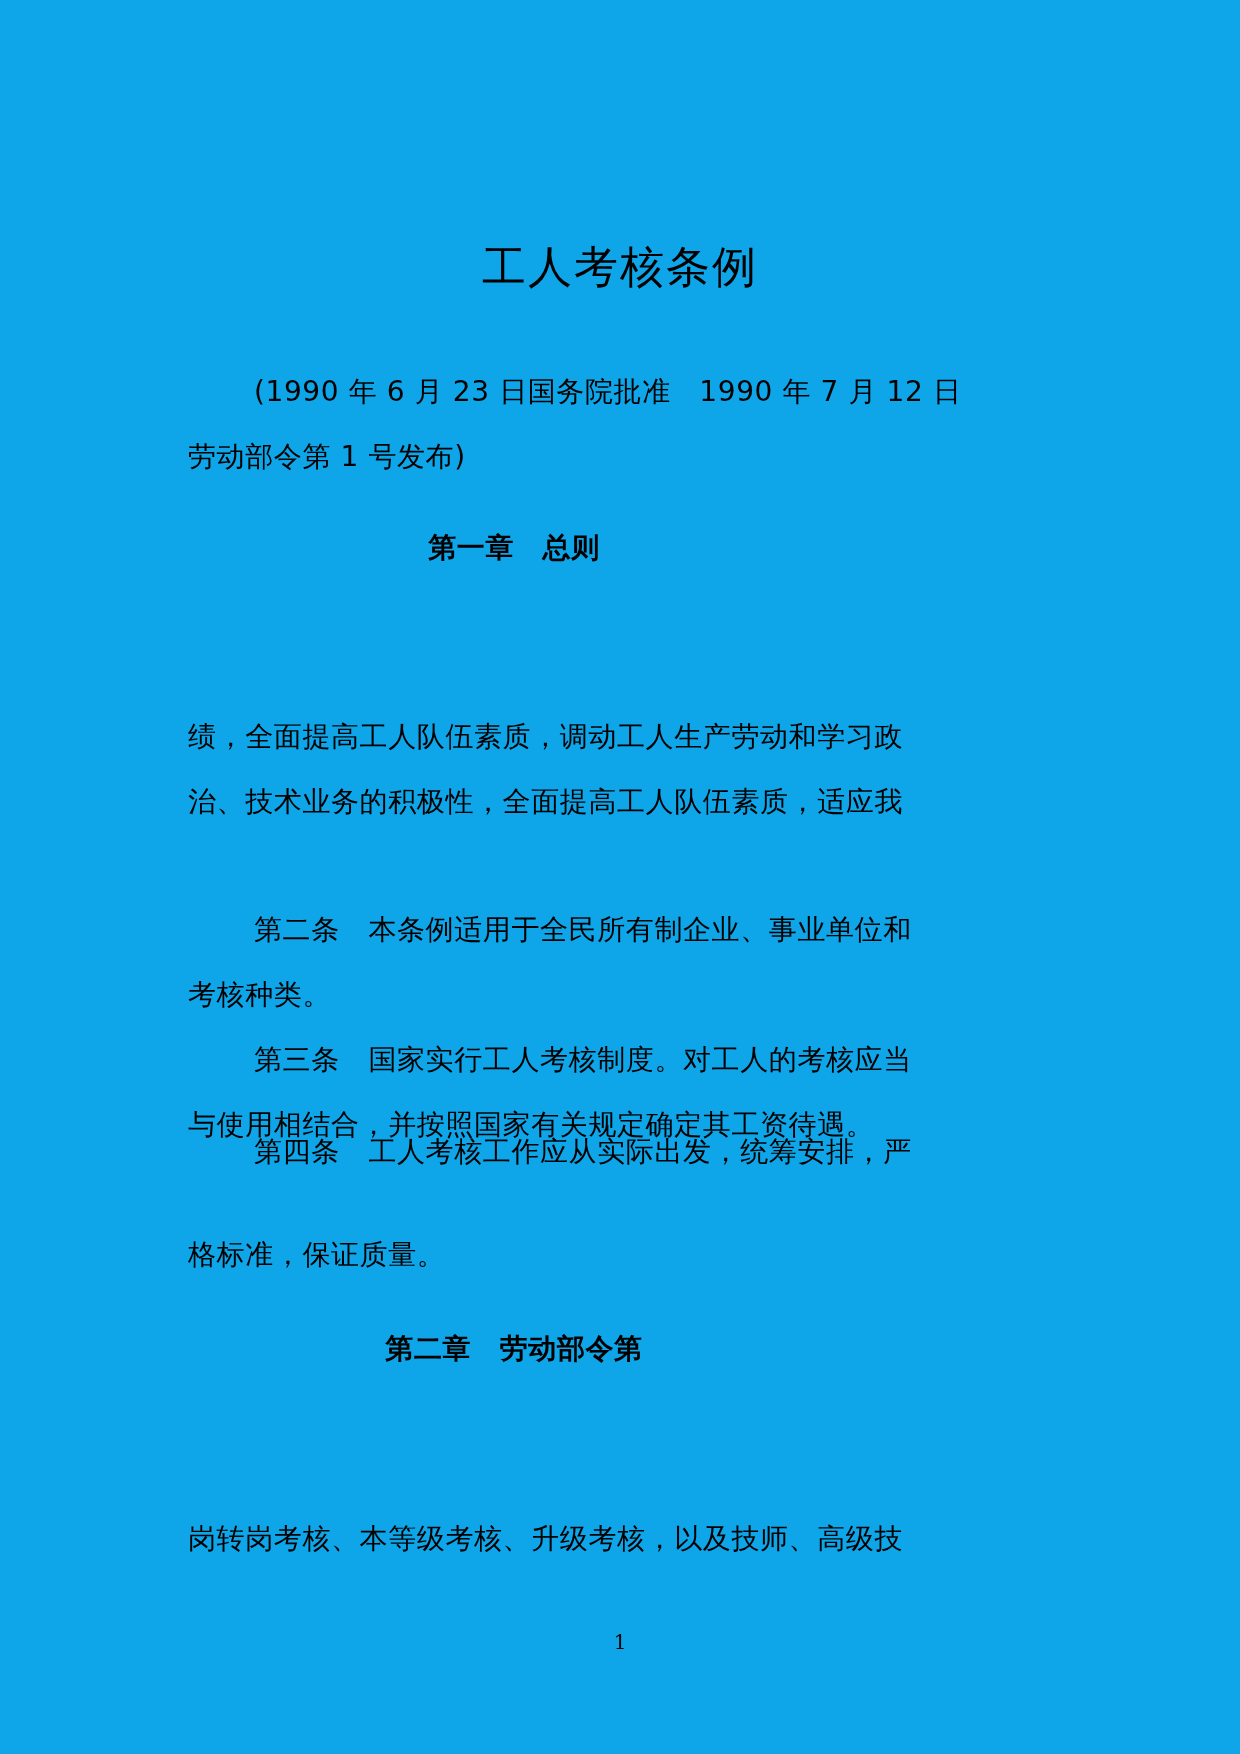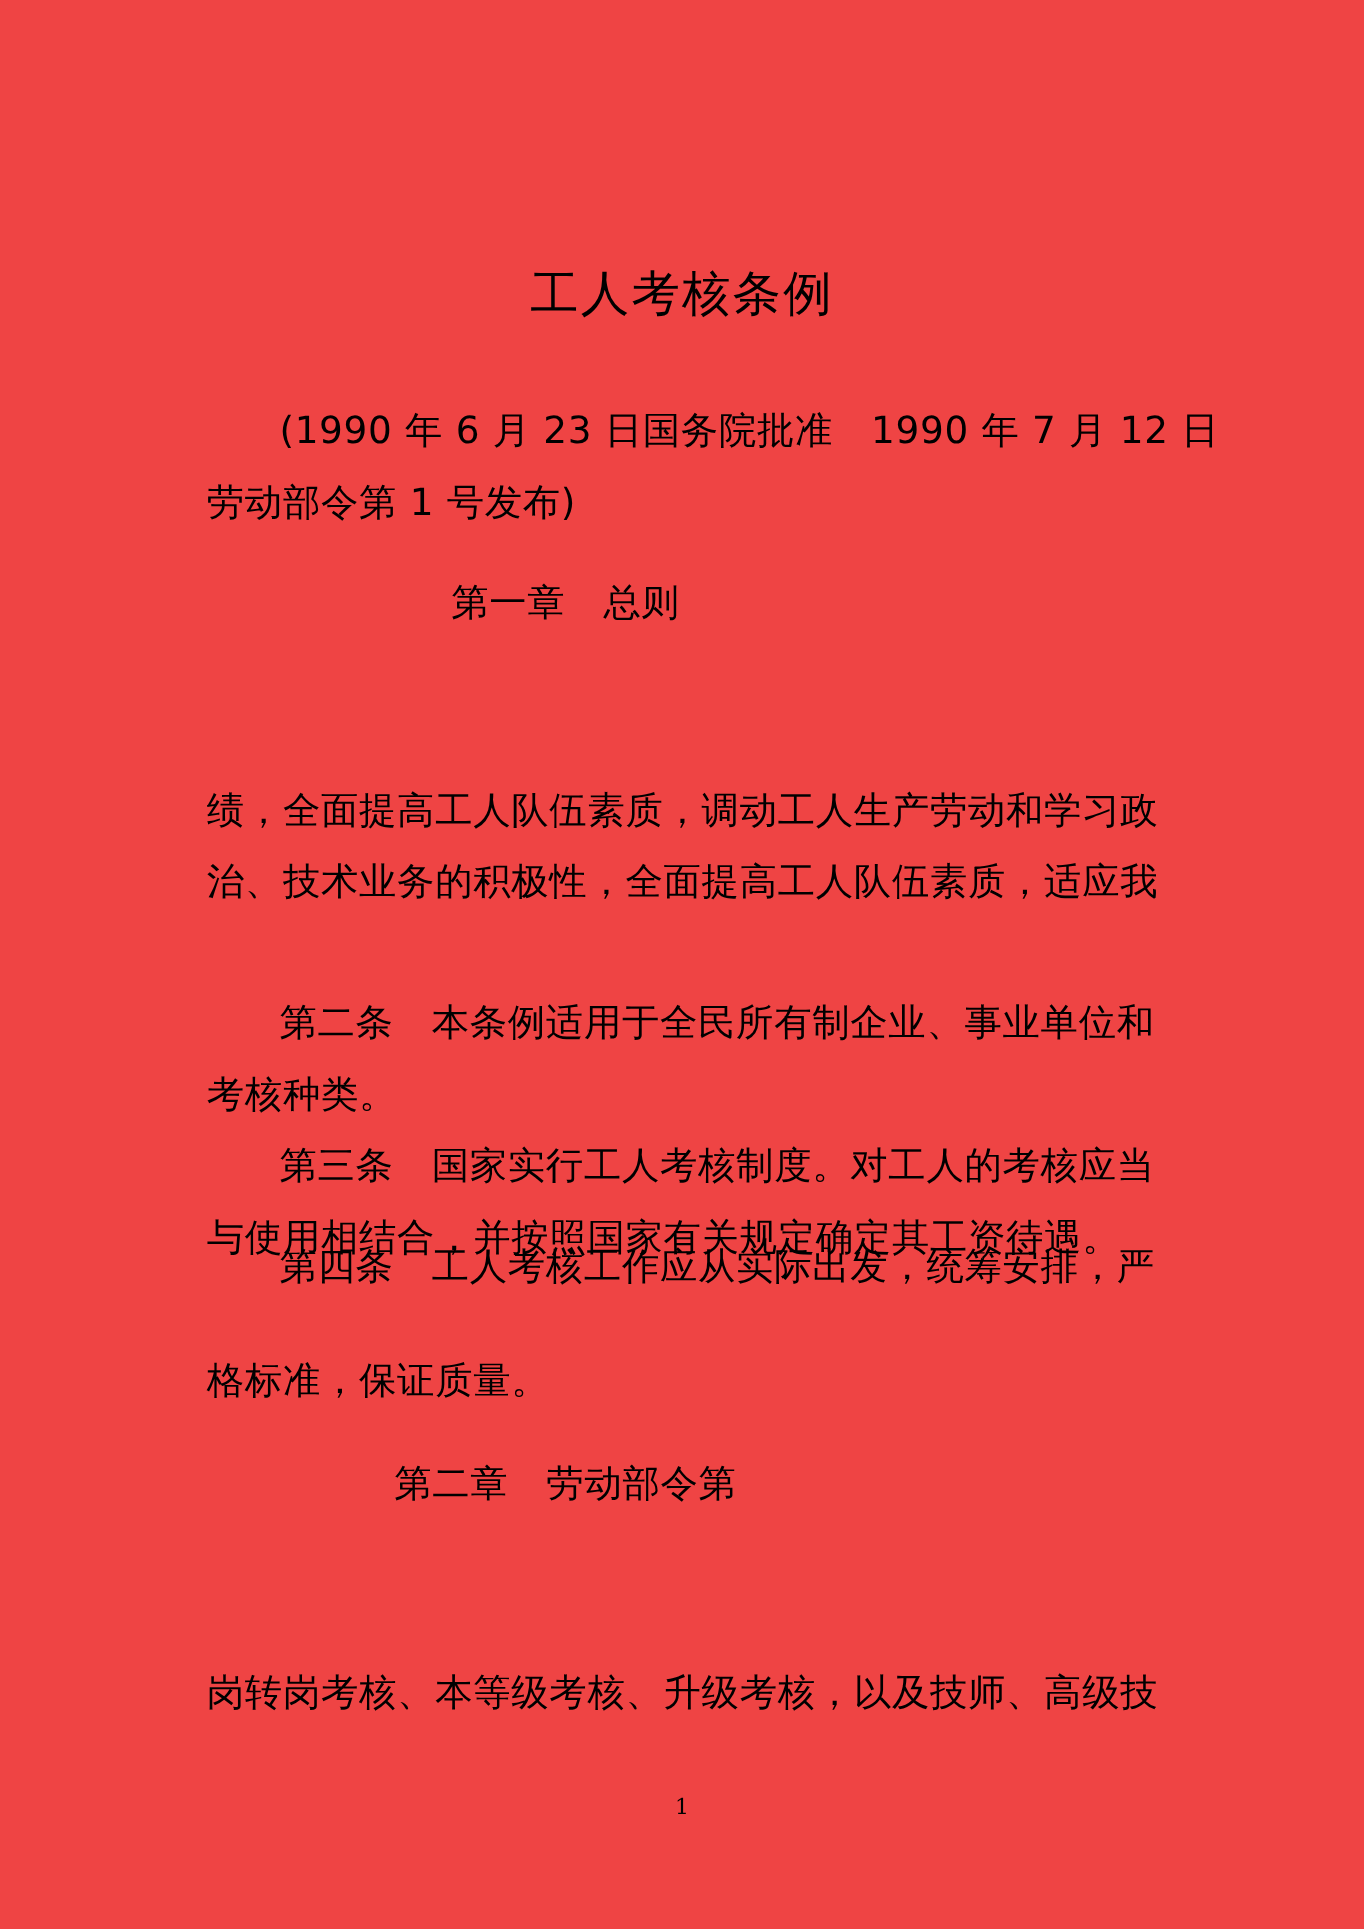--- a/index.html
+++ b/index.html
@@ -1,24 +1,24 @@
 <!DOCTYPE html>
 <html><head>
 <meta charset="utf-8">
 <style>
   html, body { margin: 0; padding: 0; background: #ffffff; }
   body { width: 1240px; height: 1754px; position: relative; overflow: hidden;
          font-family: "DejaVu Sans", "Liberation Sans", sans-serif; color: #000; }
-  .page { position: absolute; left: 0; top: 0; width: 1240px; height: 1754px; background: #ef4444; }
+  .page { position: absolute; left: 0; top: 0; width: 1240px; height: 1754px; background: #0ea5e9; }
   .title { position: absolute; top: 238px; left: 0; width: 1240px; text-align: center;
            font-family: "DejaVu Serif", "Liberation Serif", serif; font-size: 44px; letter-spacing: 2px; }
-  .line { position: absolute; left: 188px; width: 880px; font-size: 34px; white-space: nowrap;
+  .line { position: absolute; left: 188px; width: 880px; font-size: 28px; white-space: nowrap;
           line-height: 40px; letter-spacing: 0.6px; }
   .indent { left: 254px; }
-  .center { left: 0; width: 1028px; text-align: center; }
+  .center { left: 0; width: 1028px; text-align: center; font-weight: bold; }
   .pagenum { position: absolute; top: 1630px; left: 0; width: 1240px; text-align: center;
              font-family: "DejaVu Serif", serif; font-size: 20px; }
 </style>
 </head>
 <body>
 
 <div class="page">
   <div class="title">工人考核条例</div>
 
   <div class="line indent" style="top:372px">(1990 年 6 月 23 日国务院批准　1990 年 7 月 12 日</div>

